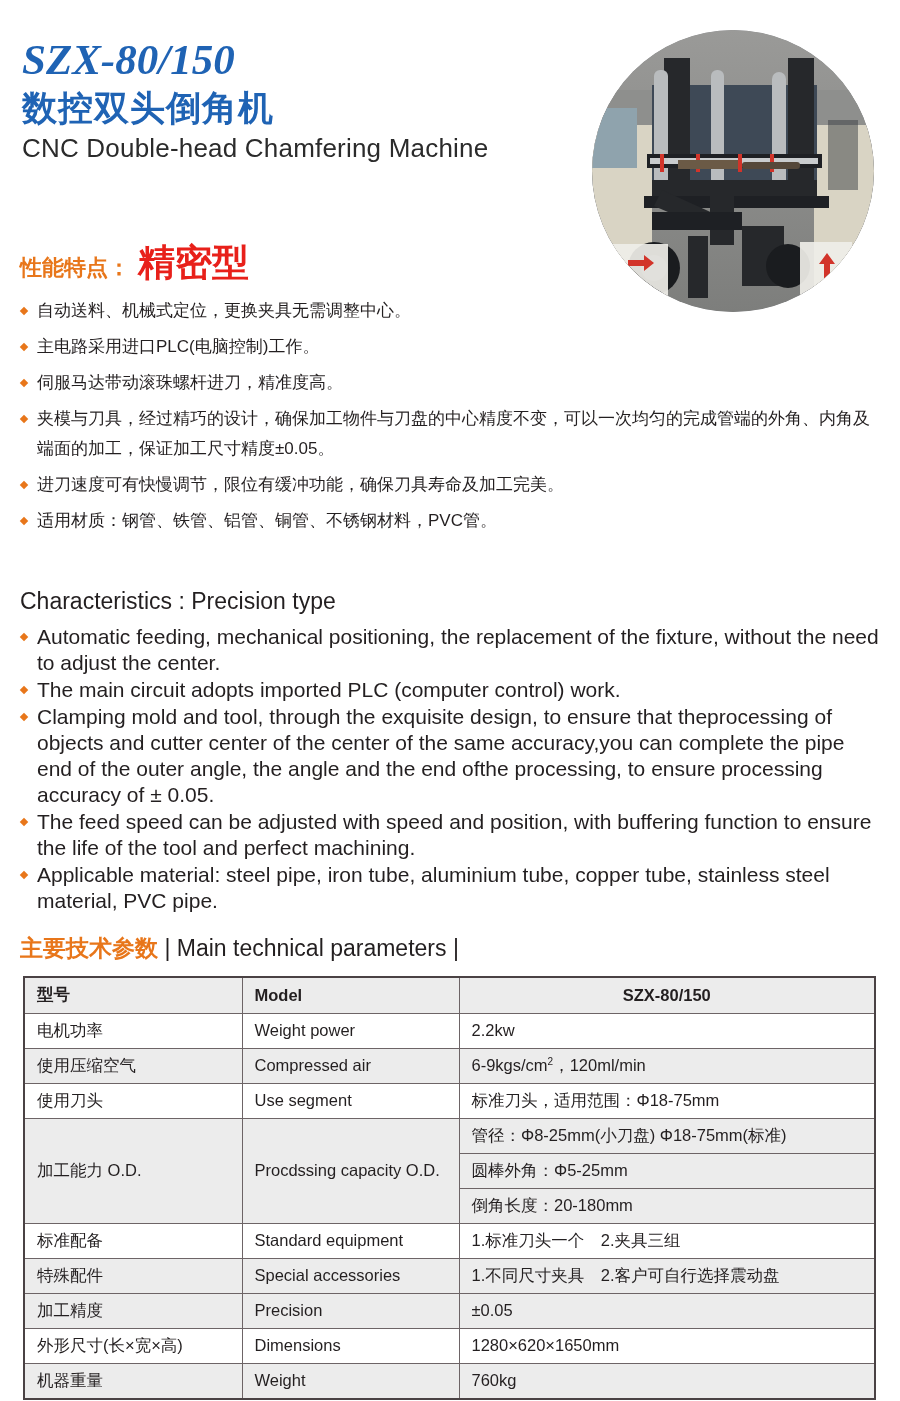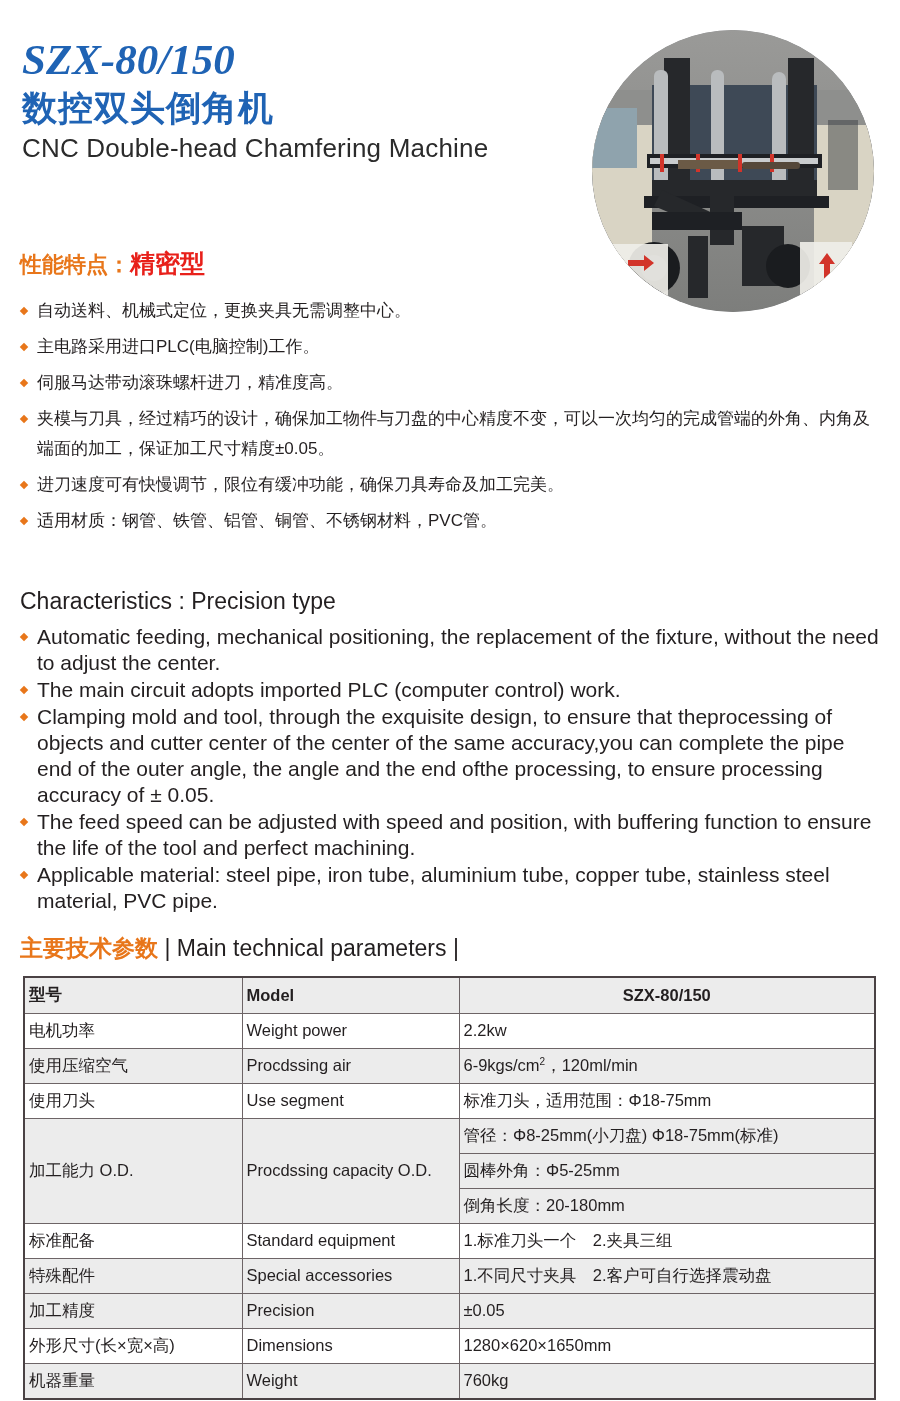--- a/index.html
+++ b/index.html
@@ -38,21 +38,21 @@
   }
   .photo svg { display: block; width: 282px; height: 282px; }
 
   
   .cn-section-head {
     position: absolute; left: 20px; top: 248px;
     font-size: 22px; font-weight: bold; line-height: 30px;
     white-space: nowrap;
   }
   .cn-section-head .lbl { color: #e8761a; }
-  .cn-section-head .val { color: #e8201a; font-size: 25px; }
+  .cn-section-head .val { color: #e8201a; font-size: 37px; margin-left: 8px; }
 
   .en-section-head {
     position: absolute; left: 20px; top: 586px;
     font-size: 23px; color: #231f20; line-height: 30px; font-weight: 400;
   }
 
   
   .bullets { position: absolute; left: 20px; }
   .bullets.cn { top: 296px; width: 862px; }
   .bullets.en { top: 624px; width: 862px; }
@@ -78,21 +78,21 @@
 
   
   .spec-wrap { position: absolute; left: 23px; top: 976px; width: 851px; }
   table.spec {
     width: 851px; border-collapse: collapse;
     border: 2px solid #4a4244;
     table-layout: fixed;
   }
   table.spec td {
     border: 1px solid #6d6466;
-    padding: 6px 0 6px 4px;
+    padding: 6px 0 6px 12px;
     font-size: 16.5px;
     color: #231f20;
     vertical-align: middle;
     height: 32px;
   }
   table.spec tr.shade td { background: #ececec; }
   table.spec tr.plain td { background: #ffffff; }
   td.c1 { width: 218px; }
   td.c2 { width: 217px; padding-left: 16px; }
   td.c3 { width: 416px; padding-left: 16px; }
@@ -205,21 +205,21 @@
           <td class="c2">Model</td>
           <td class="c3">SZX-80/150</td>
         </tr>
         <tr class="plain">
           <td class="c1">电机功率</td>
           <td class="c2">Weight power</td>
           <td class="c3">2.2kw</td>
         </tr>
         <tr class="shade">
           <td class="c1">使用压缩空气</td>
-          <td class="c2">Procdssing air</td>
+          <td class="c2">Compressed air</td>
           <td class="c3"><span>6-9kgs/cm</span><sup>2</sup><span>，120ml/min</span></td>
         </tr>
         <tr class="plain">
           <td class="c1">使用刀头</td>
           <td class="c2">Use segment</td>
           <td class="c3">标准刀头，适用范围：Φ18-75mm</td>
         </tr>
         <tr class="shade">
           <td class="c1 merged" rowspan="3">加工能力 O.D.</td>
           <td class="c2 merged" rowspan="3">Procdssing capacity O.D.</td>

